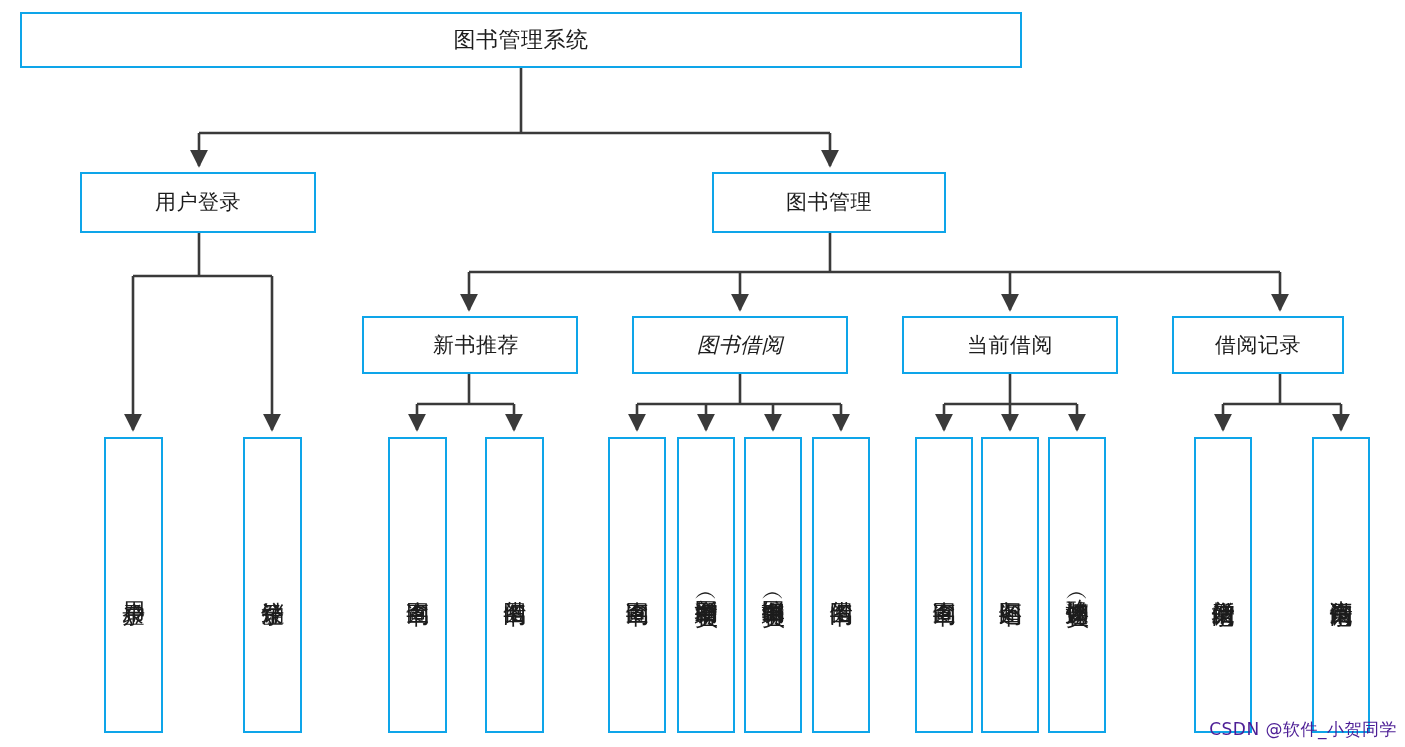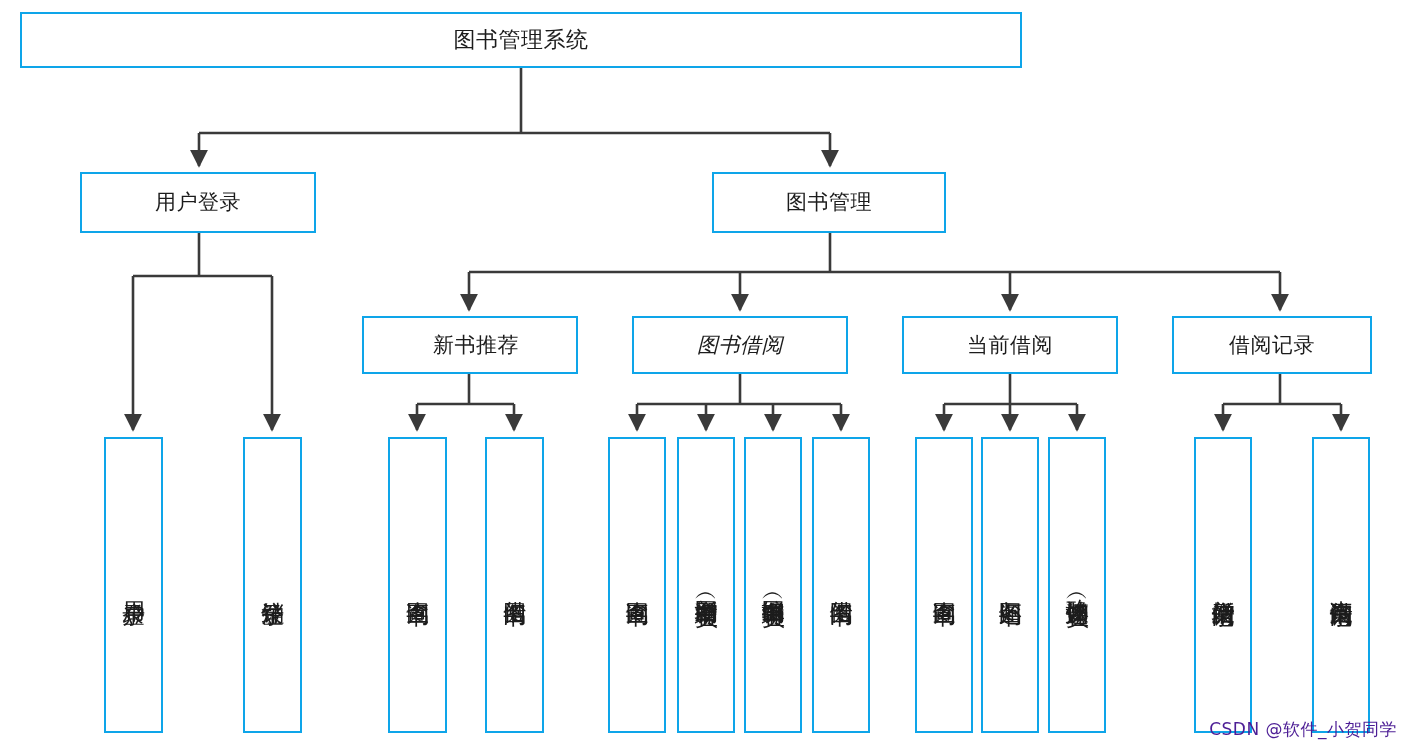--- a/index.html
+++ b/index.html
@@ -144,21 +144,21 @@
 
   <div class="node horiz" style="left:362px; top:316px; width:216px; height:58px;padding-left:12px;">
     <span class="node-label">新书推荐</span>
   </div>
   <div class="node horiz" style="left:632px; top:316px; width:216px; height:58px;font-style:italic;">
     <span class="node-label">图书借阅</span>
   </div>
   <div class="node horiz" style="left:902px; top:316px; width:216px; height:58px;">
     <span class="node-label">当前借阅</span>
   </div>
-  <div class="node horiz" style="left:1172px; top:316px; width:200px; height:58px;">
+  <div class="node horiz" style="left:1172px; top:316px; width:172px; height:58px;">
     <span class="node-label">借阅记录</span>
   </div>
 
   <div class="node vert" style="left:104px; top:437px; width:59px; height:296px;">
     <span class="node-label">用户登录</span>
   </div>
   <div class="node vert" style="left:243px; top:437px; width:59px; height:296px;">
     <span class="node-label">注销登录</span>
   </div>
 

